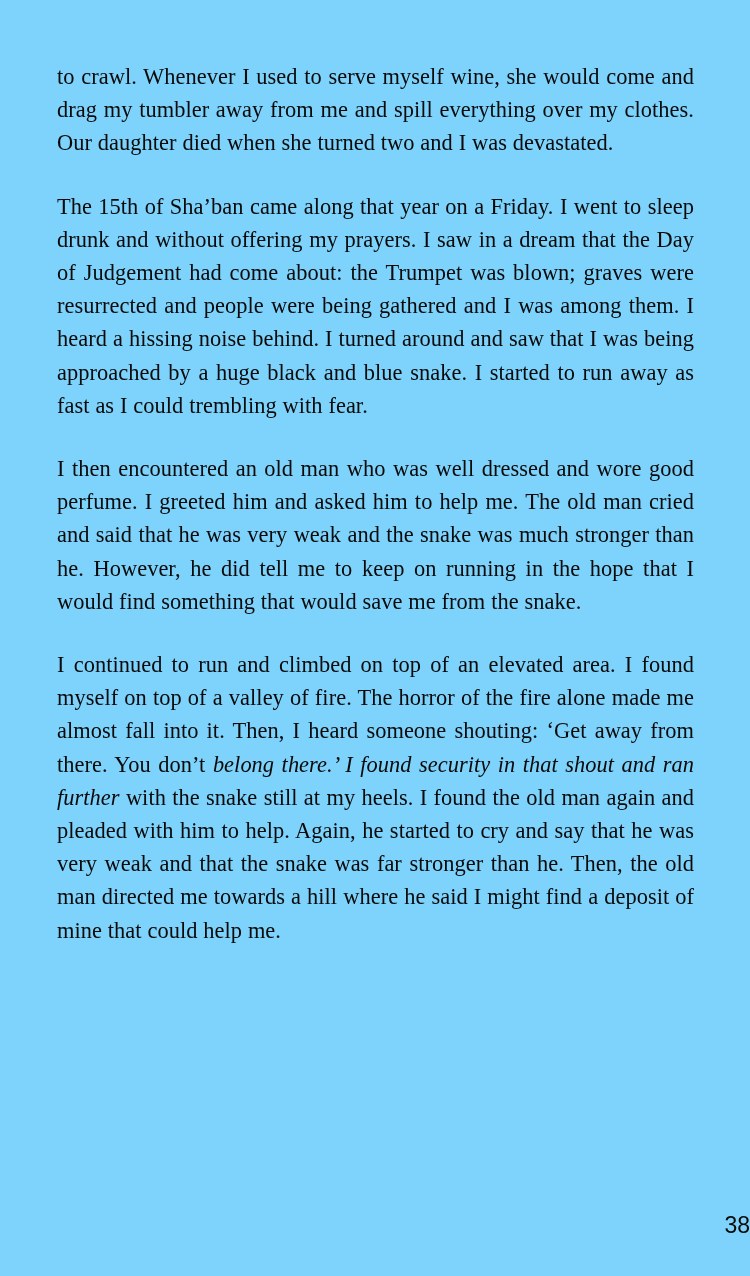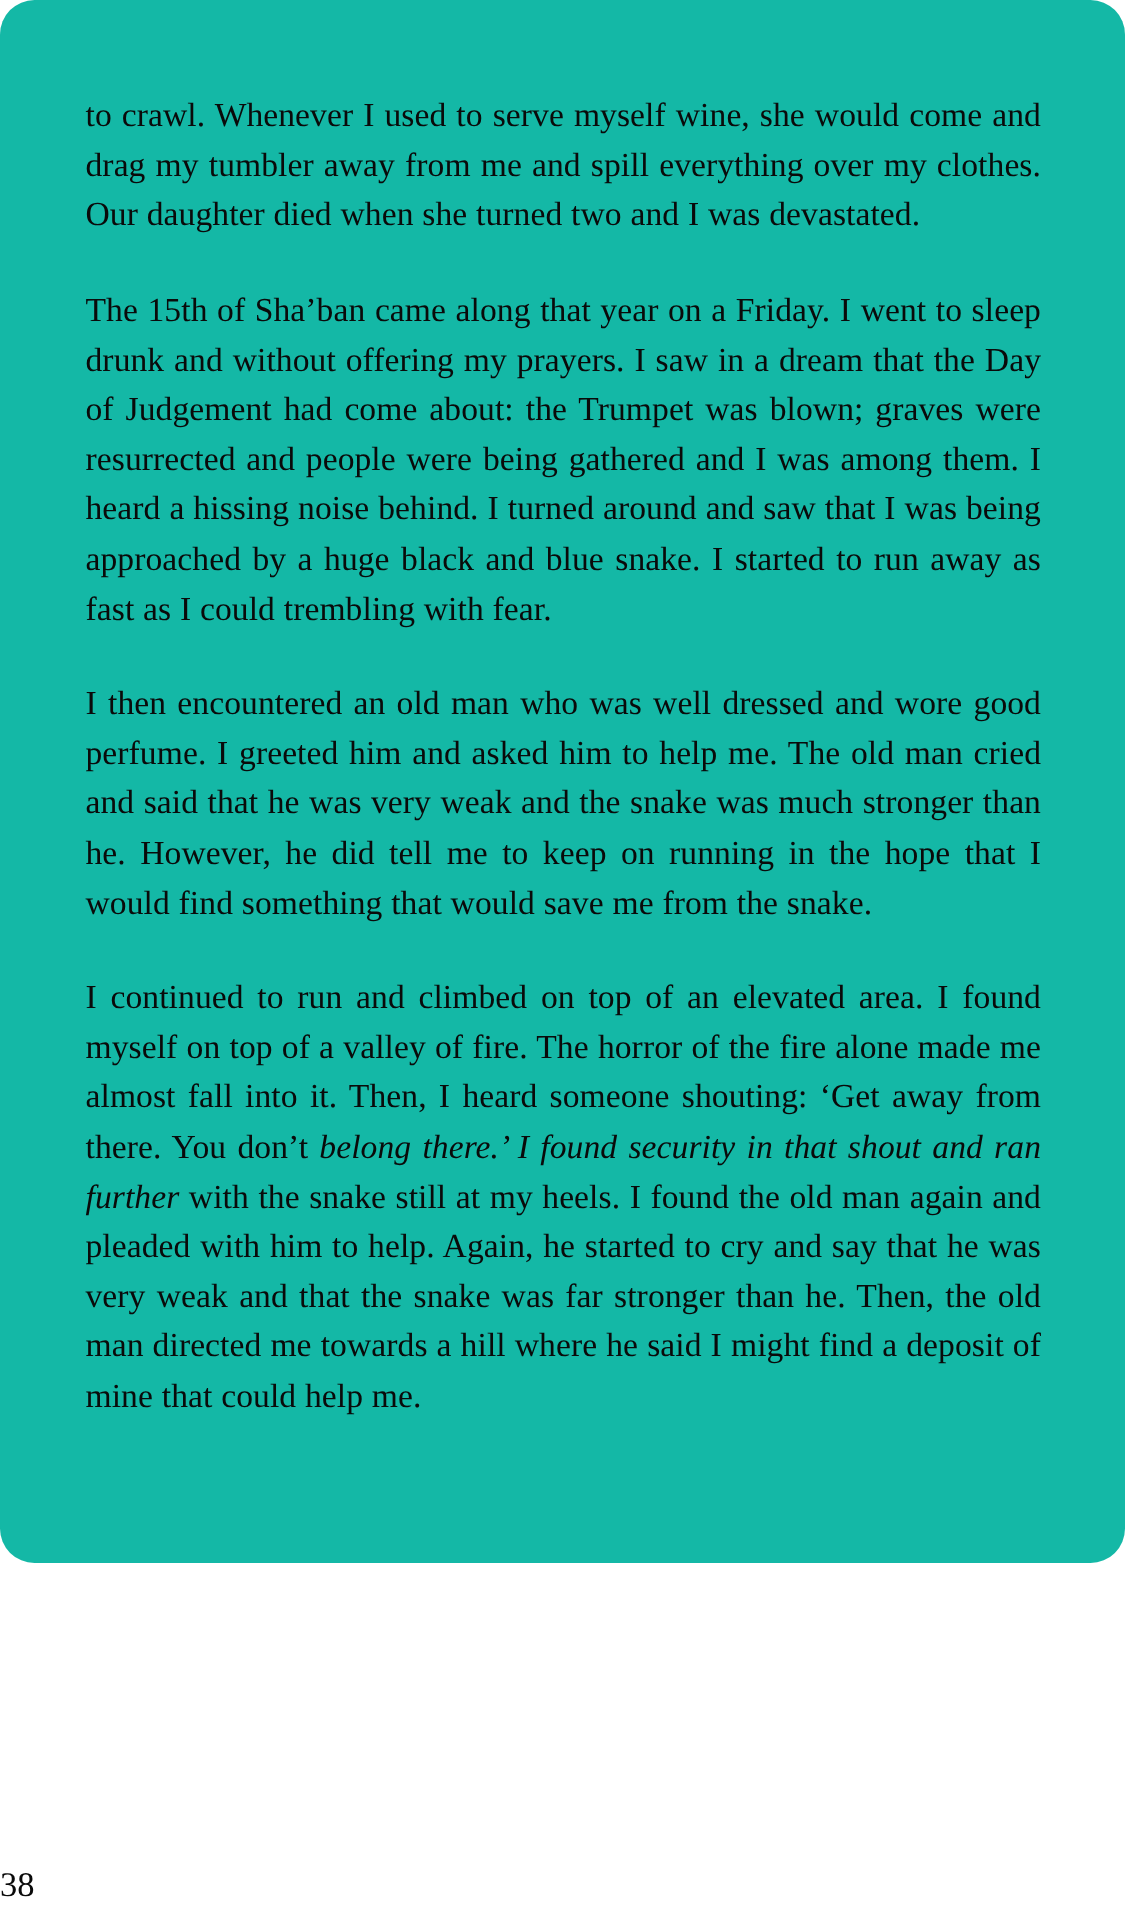--- a/index.html
+++ b/index.html
@@ -13,23 +13,22 @@
     position: relative;
     font-family: "Liberation Serif", "DejaVu Serif", serif;
     color: #0a0a0a;
     overflow: hidden;
   }
   .page {
     position: absolute;
     left: 0;
     top: 0;
     width: 750px;
-    height: 1042px;
-    background: #14b8a6;
-    border-radius: 23px;
+    height: 1276px;
+    background: #7dd3fc;
   }
   .text-column {
     position: absolute;
     left: 57px;
     top: 60px;
     width: 637px;
   }
   p.body-par {
     margin: 0 0 30px 0;
     font-size: 22.4px;
@@ -45,26 +44,25 @@
   }
   
   .ital {
     font-style: italic;
   }
   .page-number {
     position: absolute;
     left: 0;
     top: 1210px;
     width: 750px;
-    text-align: left;
+    text-align: right;
     font-size: 23px;
     line-height: 30px;
-    font-family: Liberation Serif, serif;
+    font-family: Liberation Sans, sans-serif;
     color: #0a0a0a;
-    margin-top: 32px;
   }
 </style>
 </head>
 <body>
 
 <div class="page">
 
   <div class="text-column">
 
     <p class="body-par">to crawl. Whenever I used to serve myself wine, she would come and drag my tumbler away from me and spill everything over my clothes. Our daughter died when she turned two and I was devastated.</p>

